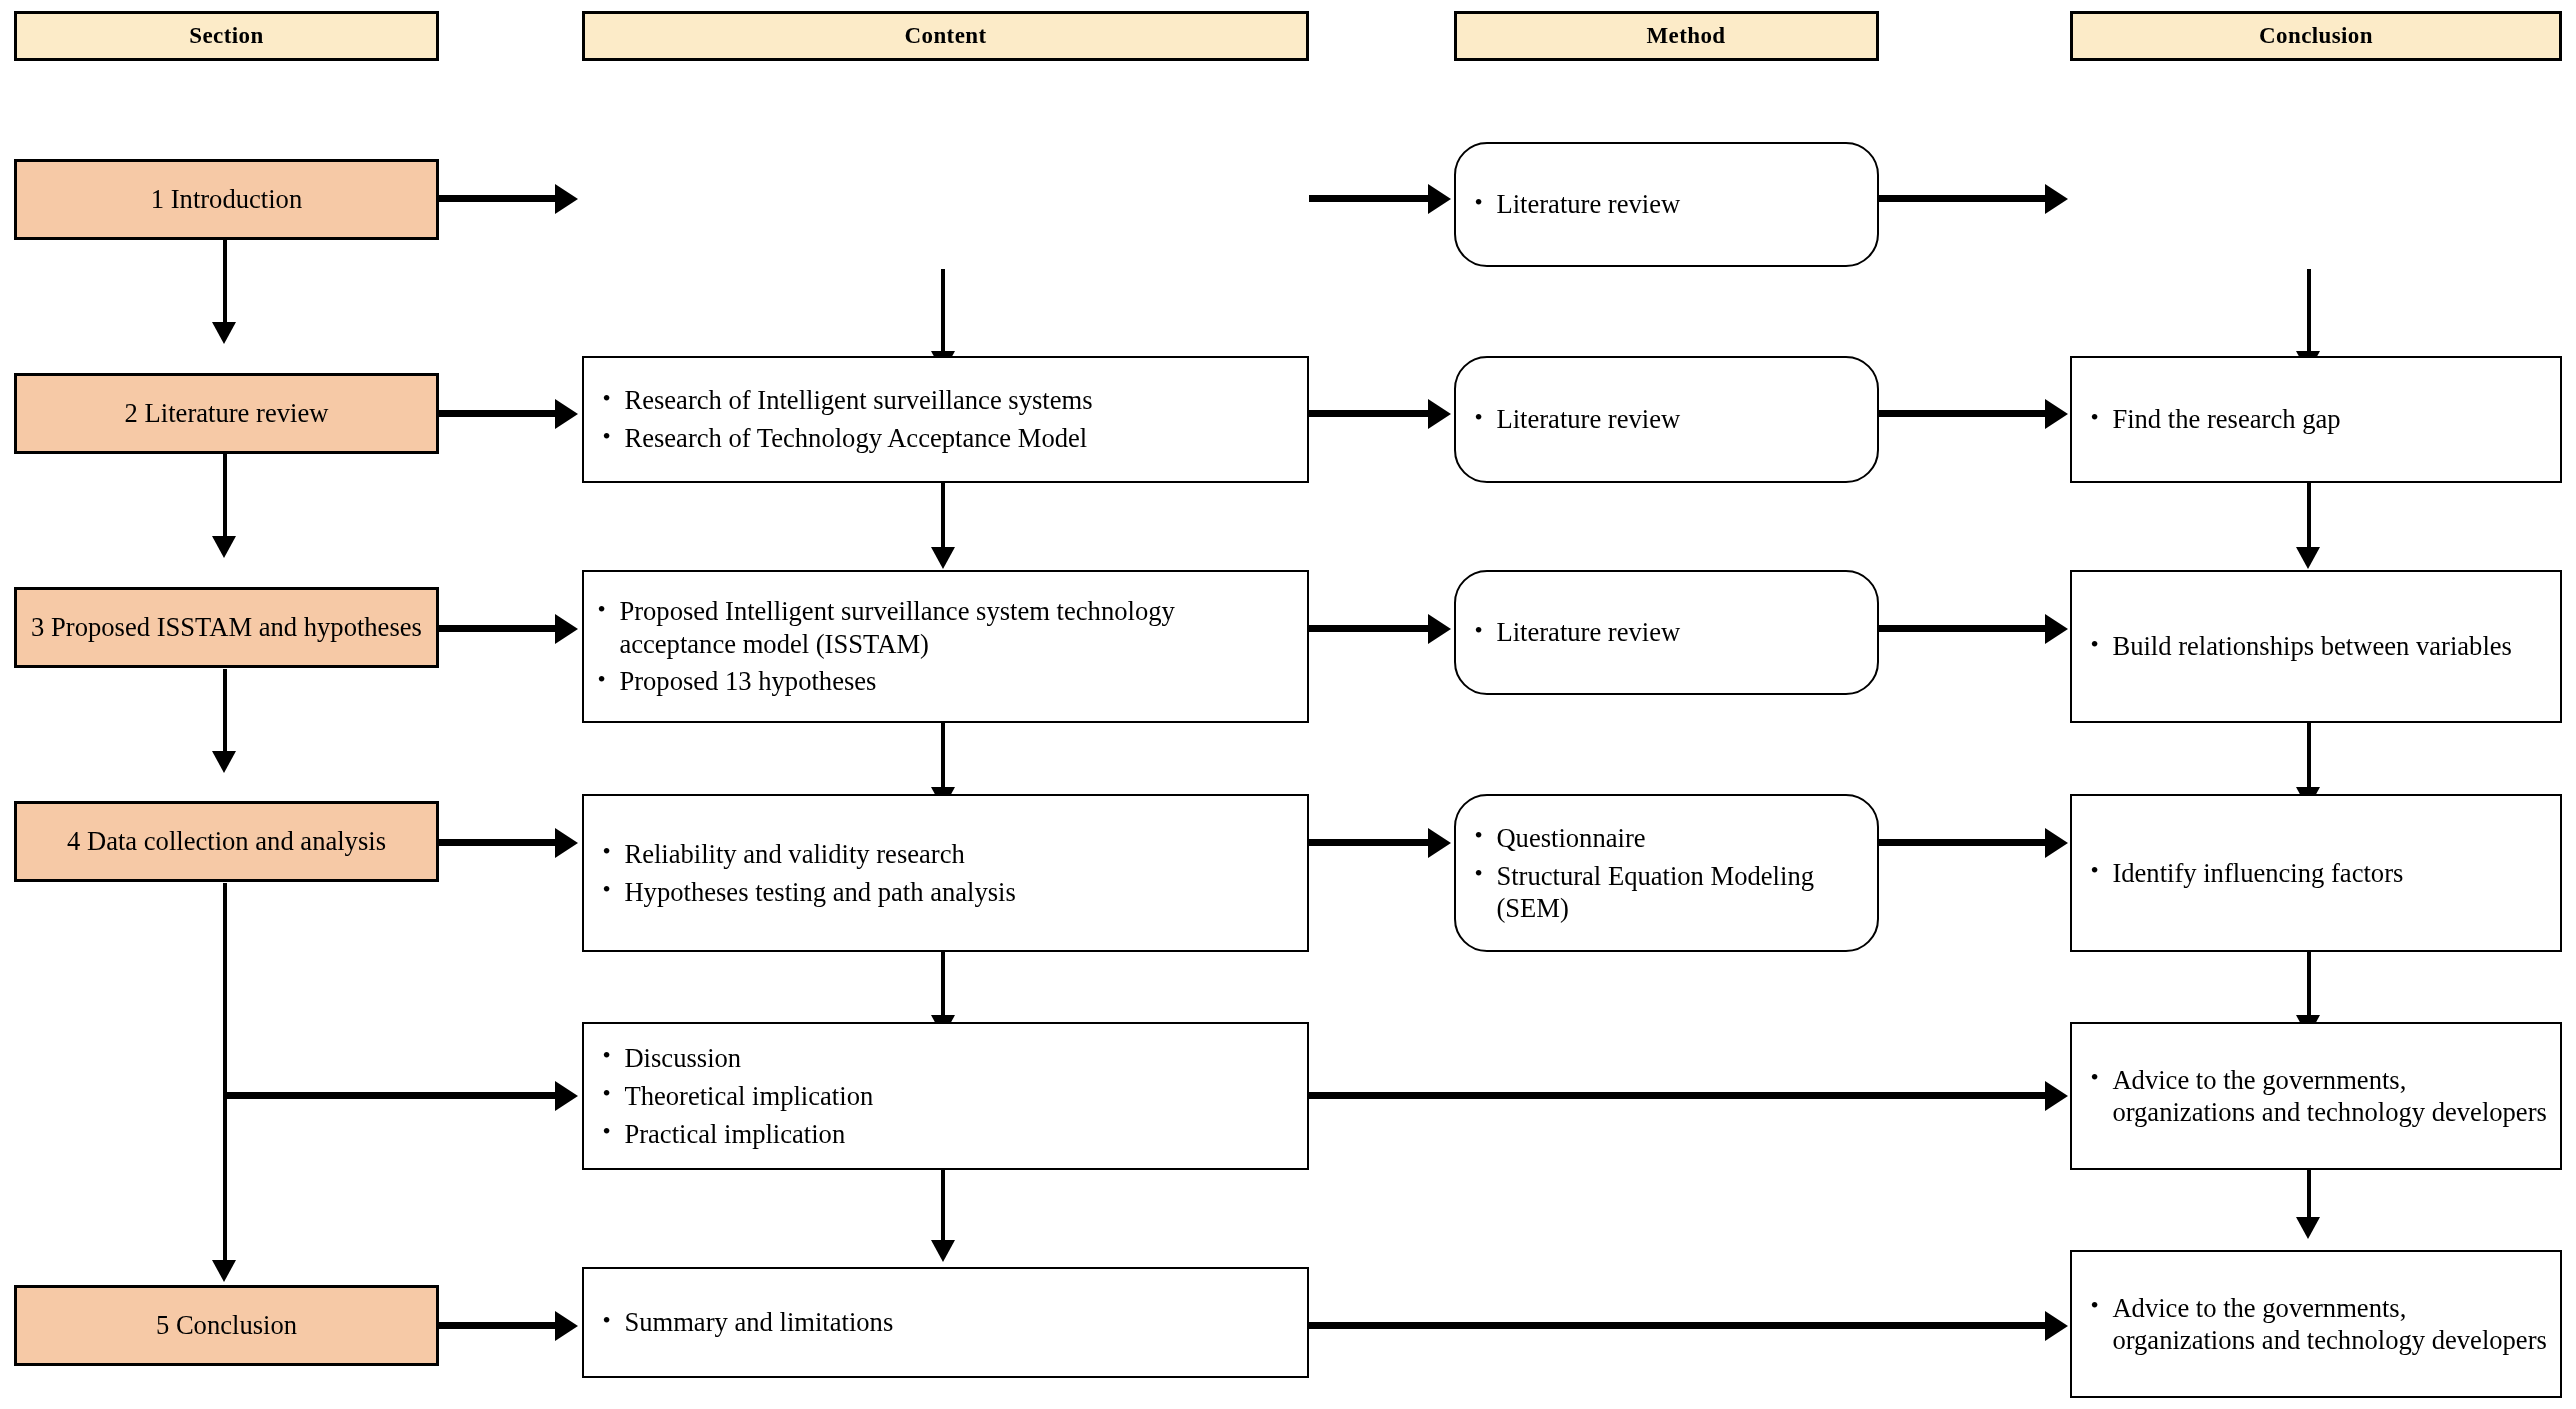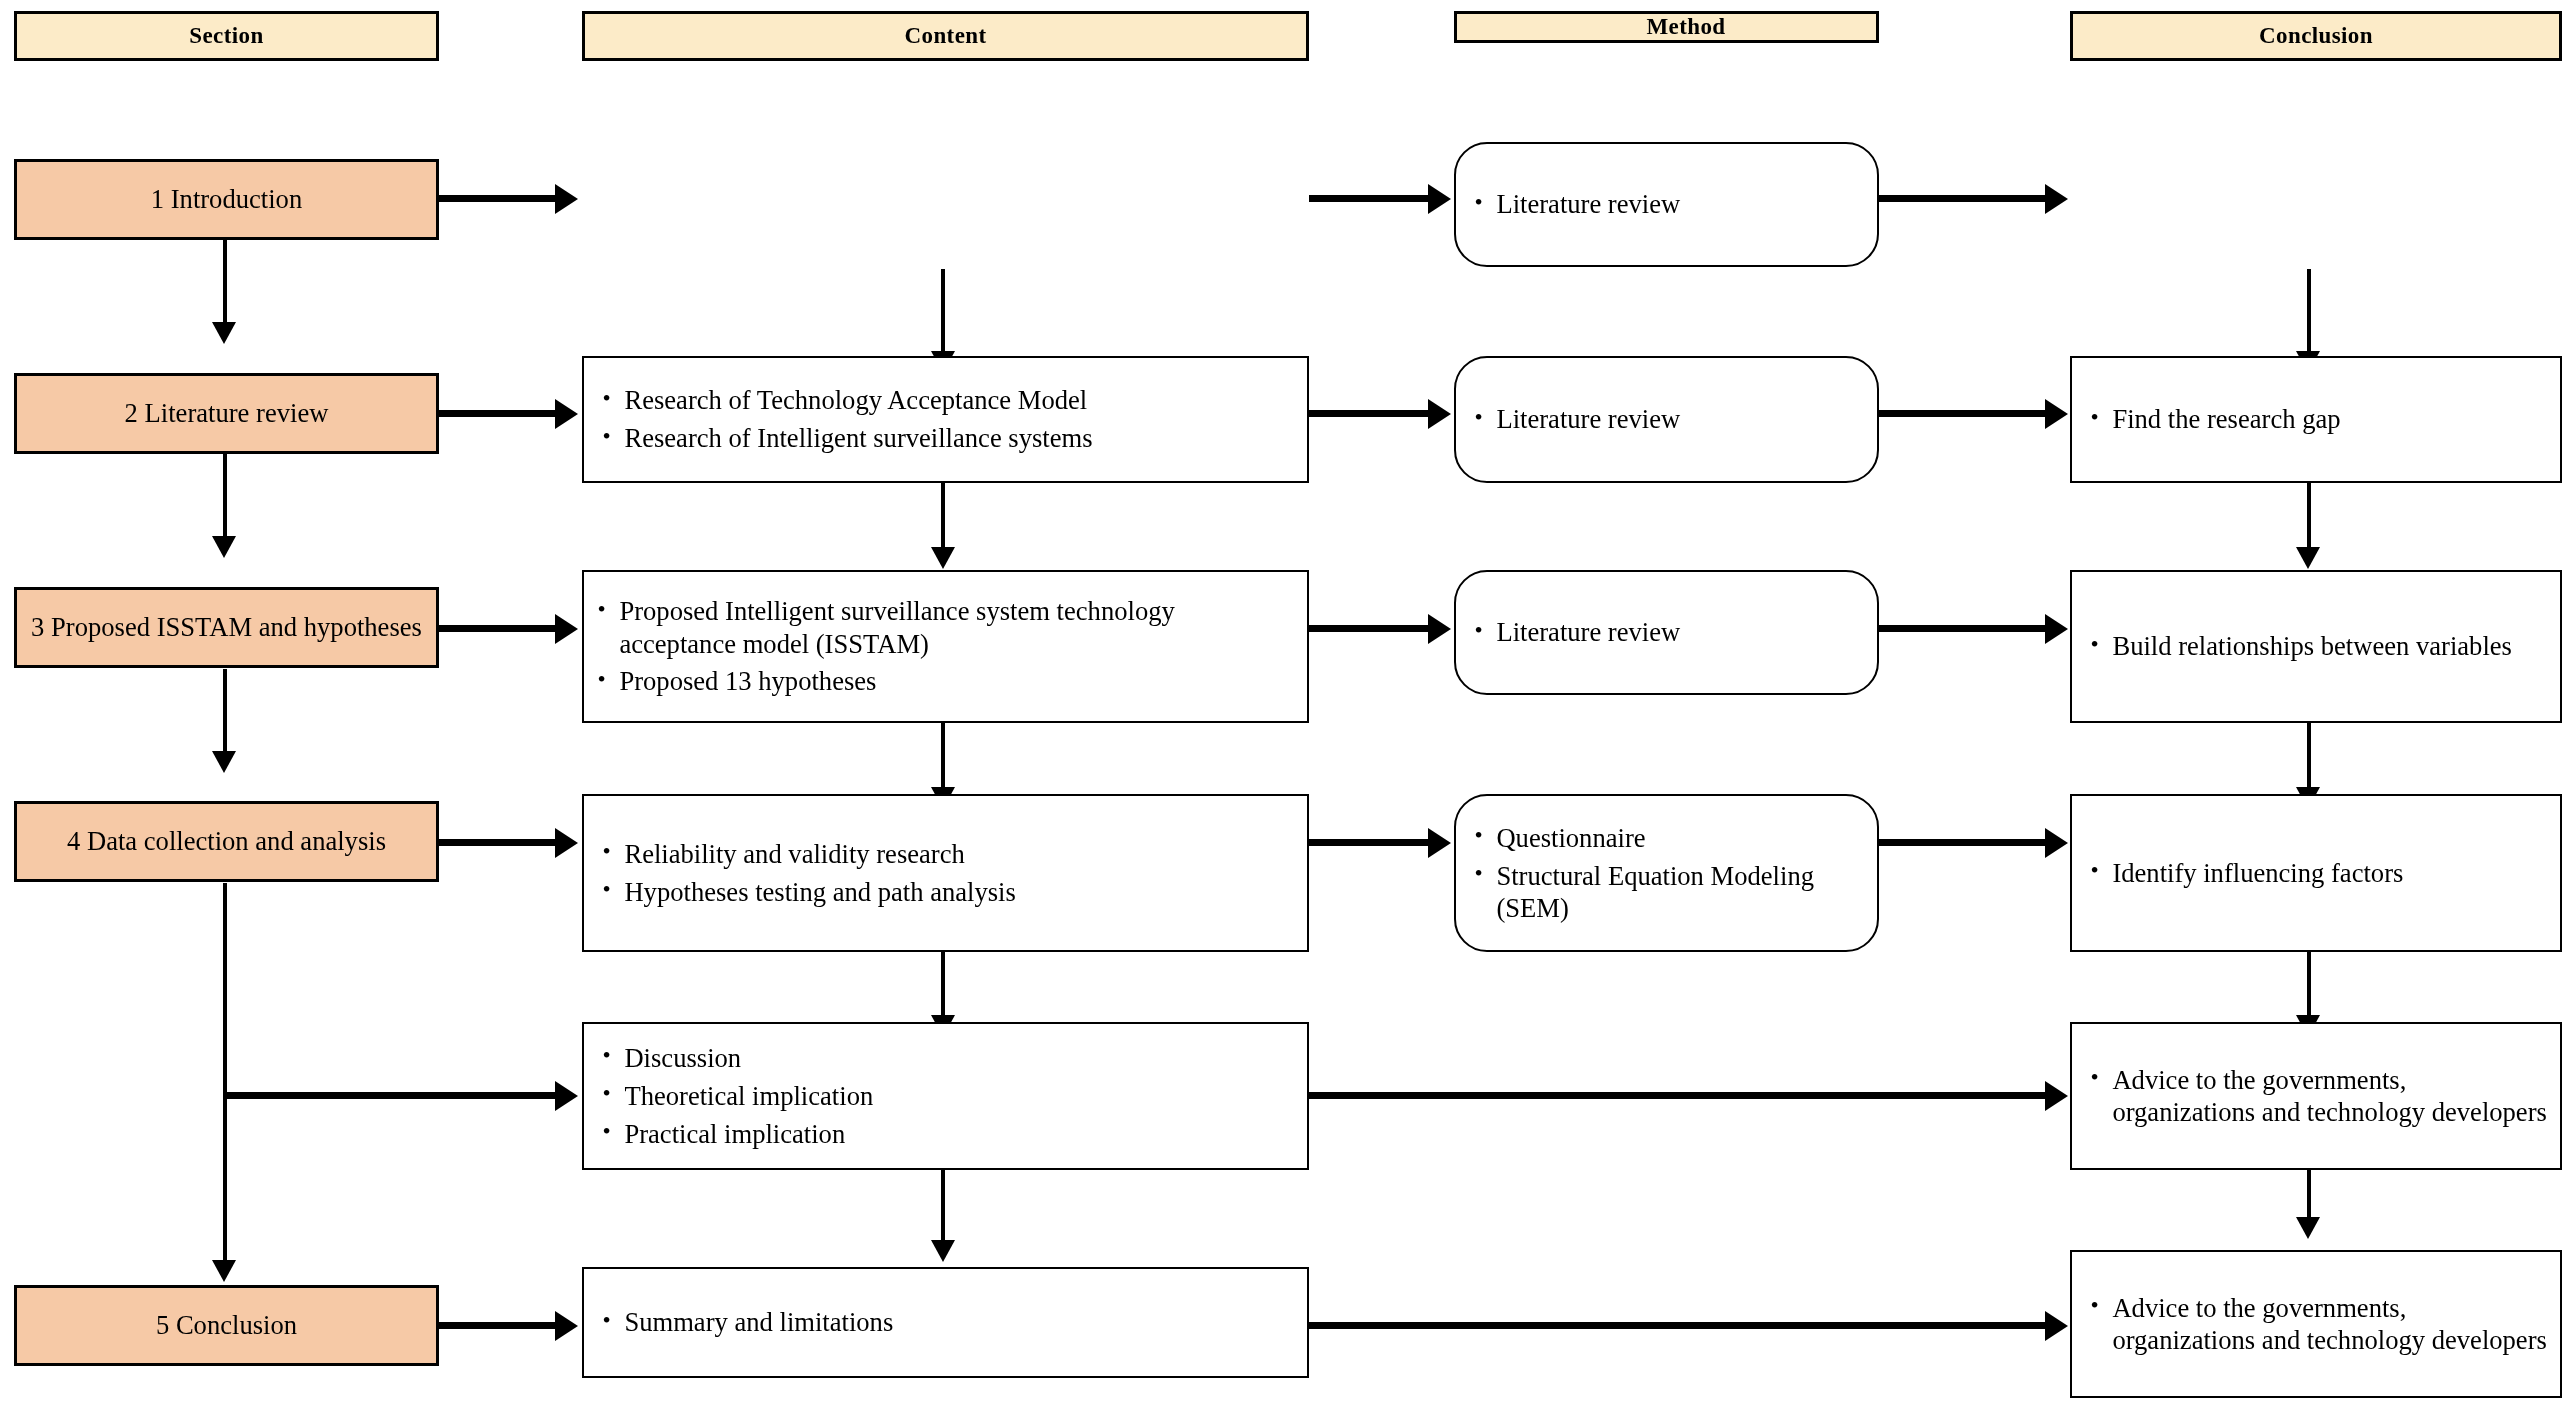--- a/index.html
+++ b/index.html
@@ -94,21 +94,21 @@
 </style>
 </head>
 <body>
 
 <div id="stage">
 
   <div class="abs hdr" style="left:14px;top:11px;width:425px;height:50px;">Section</div>
 
   <div class="abs hdr" style="left:582px;top:11px;width:727px;height:50px;">Content</div>
 
-  <div class="abs hdr" style="left:1454px;top:11px;width:425px;height:32px;padding-left:39px;">Method</div>
+  <div class="abs hdr" style="left:1454px;top:11px;width:425px;height:50px;padding-left:39px;">Method</div>
 
   <div class="abs hdr" style="left:2070px;top:11px;width:492px;height:50px;">Conclusion</div>
 
   <div class="vline-thin abs" style="left:223px;top:240px;height:87px;"></div>
   <div class="arrow-d-sm abs" style="left:212px;top:322px;"></div>
 
   <div class="vline-thin abs" style="left:223px;top:454px;height:87px;"></div>
   <div class="arrow-d-sm abs" style="left:212px;top:536px;"></div>
 
   <div class="vline-thin abs" style="left:223px;top:669px;height:87px;"></div>
@@ -166,22 +166,22 @@
 
 
   <div class="abs section-box" style="left:14px;top:373px;width:425px;height:81px;">
     <span>2 Literature review</span>
   </div>
   <div class="hline abs" style="left:439px;top:410px;width:117px;"></div>
   <div class="arrow-r abs" style="left:555px;top:399px;"></div>
 
   <div class="abs rect-box" style="left:582px;top:356px;width:727px;height:127px;">
     <ul class="bl">
+      <li>Research of Intelligent surveillance systems</li>
       <li>Research of Technology Acceptance Model</li>
-      <li>Research of Intelligent surveillance systems</li>
     </ul>
   </div>
   <div class="hline abs" style="left:1309px;top:410px;width:121px;"></div>
   <div class="arrow-r abs" style="left:1428px;top:399px;"></div>
 
   <div class="abs round-box" style="left:1454px;top:356px;width:425px;height:127px;">
     <ul class="bl">
       <li>Literature review</li>
     </ul>
   </div>

